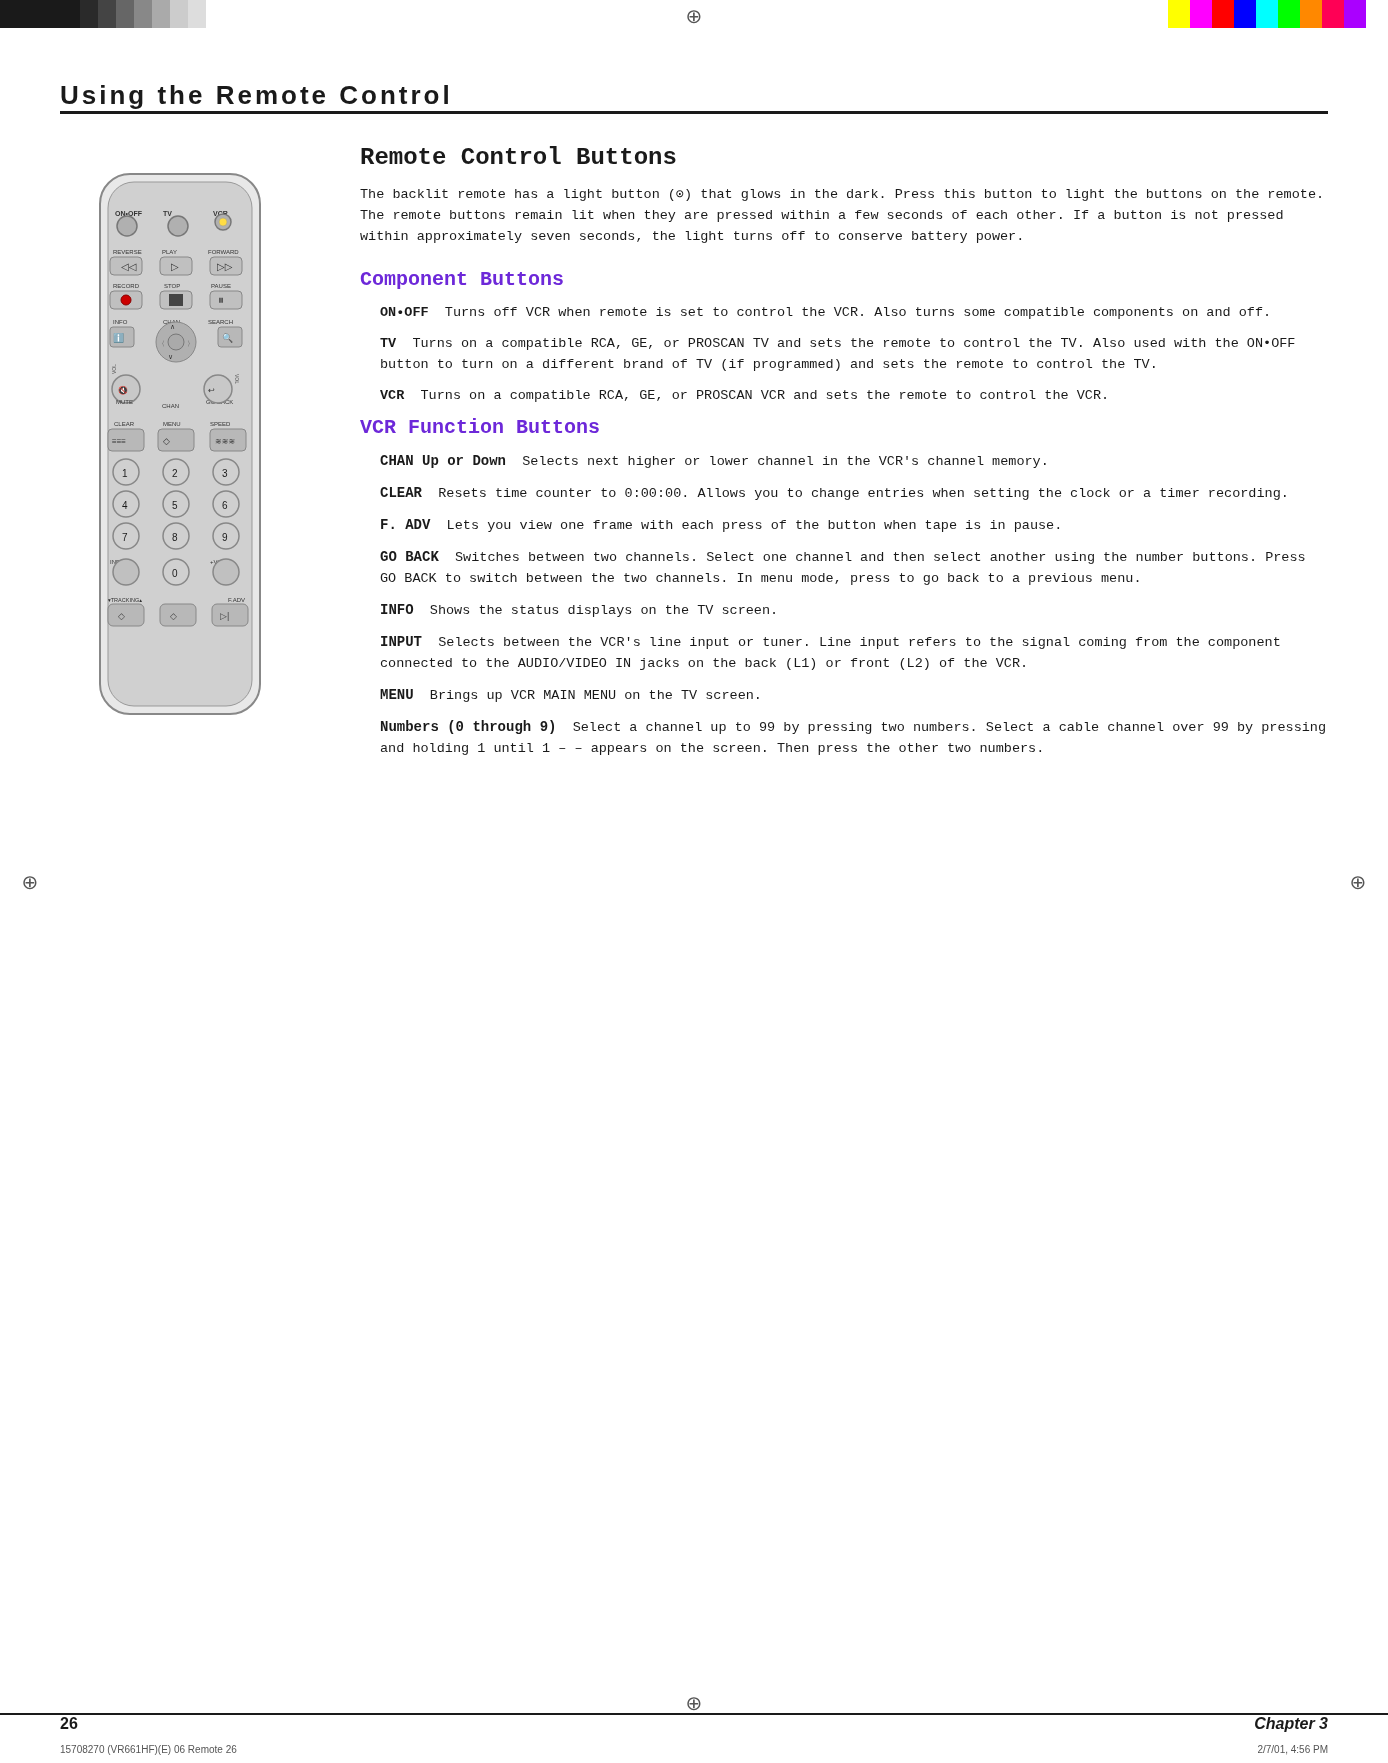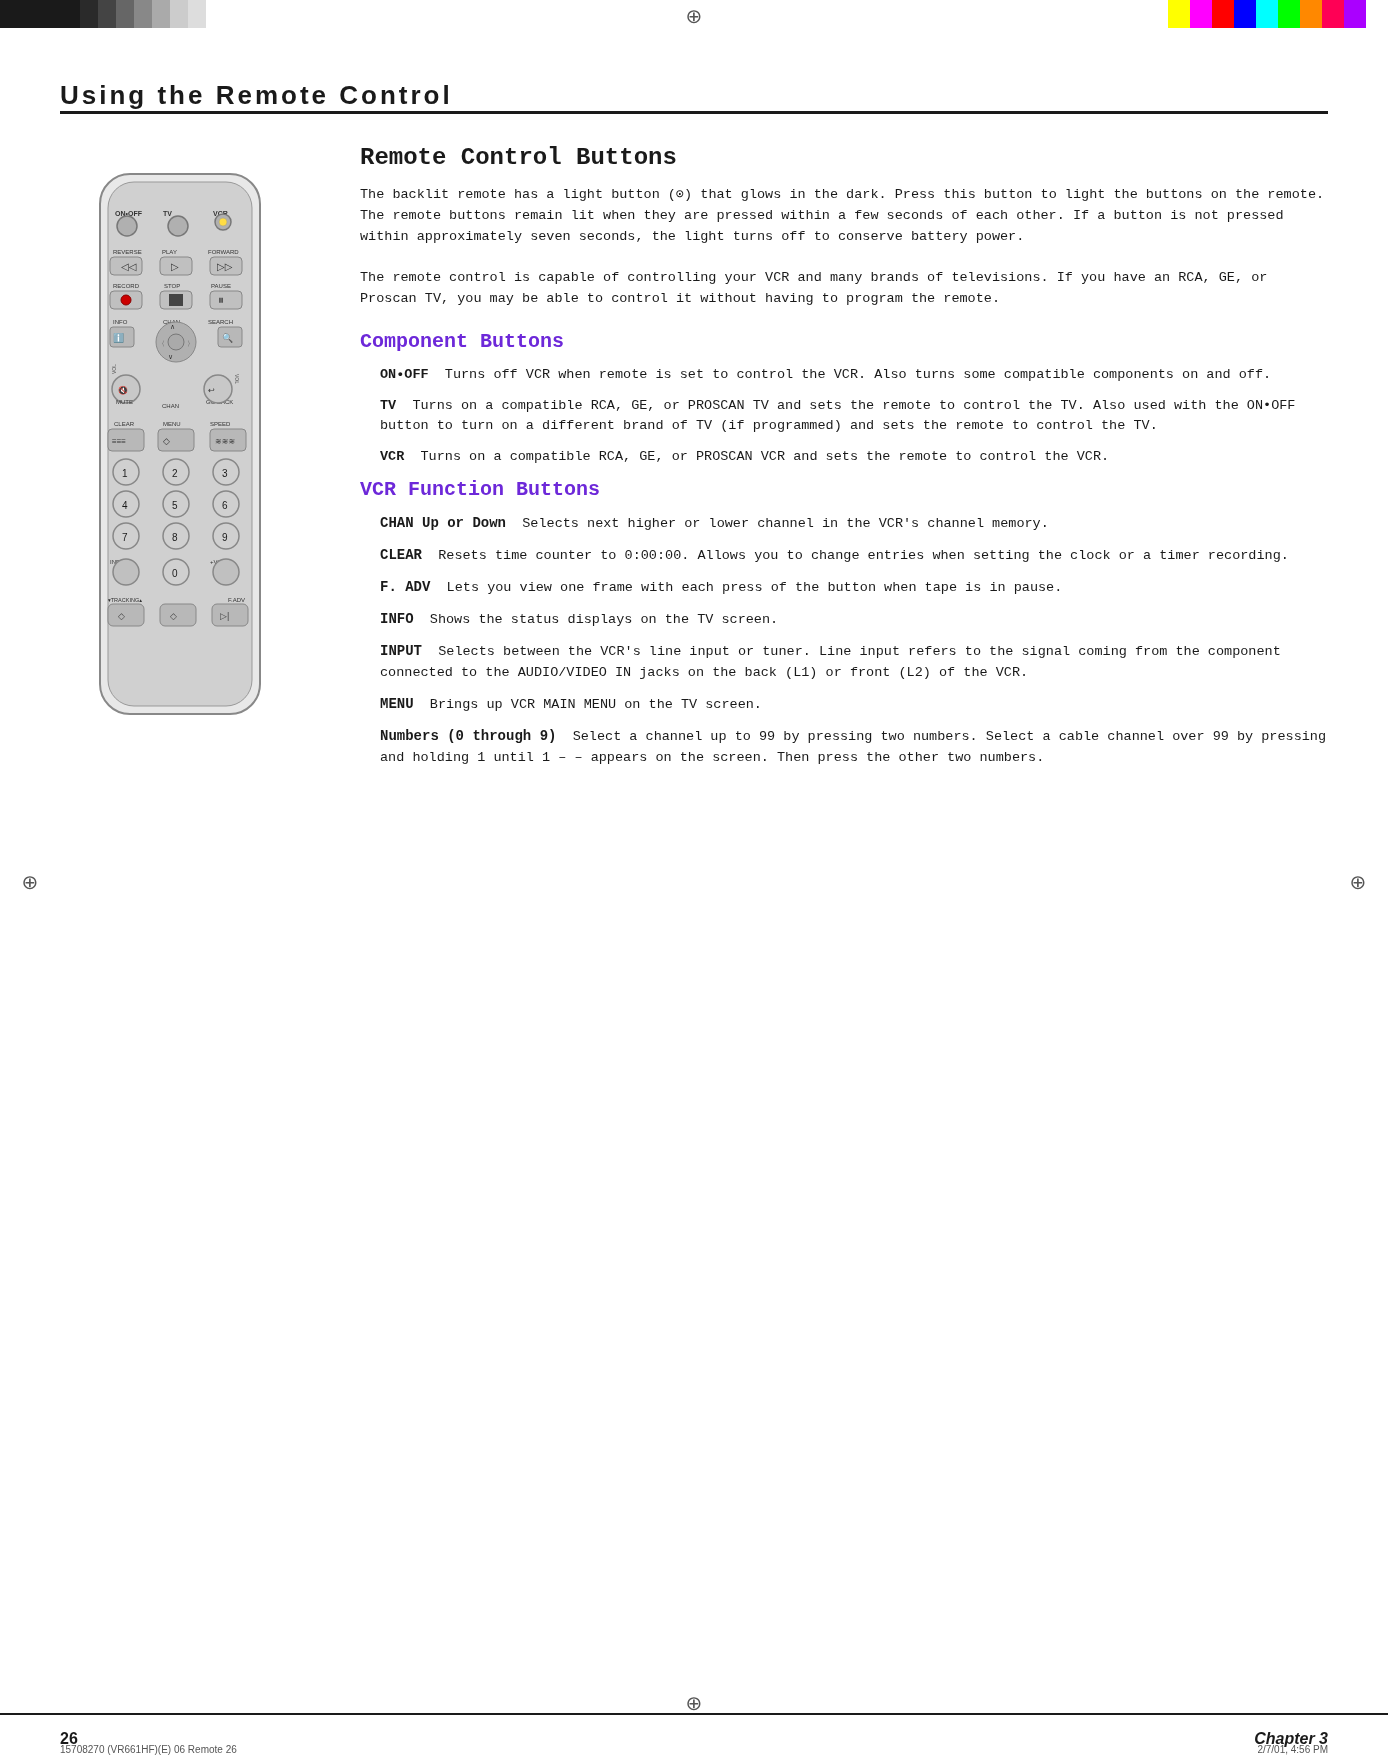--- a/index.html
+++ b/index.html
@@ -113,21 +113,20 @@
 
     
     .bottom-bar {
       position: absolute;
       bottom: 0;
       left: 0;
       right: 0;
       height: 50px;
       border-top: 2px solid #1a1a1a;
       display: flex;
-      align-items: center;
       justify-content: space-between;
       padding: 0 60px;
     }
 
     .page-num {
       font-size: 16px;
       font-weight: 900;
       color: #1a1a1a;
     }
 
@@ -325,21 +324,20 @@
         <text x="90" y="455" font-size="9" fill="#444">◇</text>
         <rect x="132" y="440" width="36" height="22" rx="5" fill="#b8b8b8" stroke="#888" stroke-width="1"></rect>
         <text x="140" y="455" font-size="9" fill="#444">▷|</text>
       </svg>
     </div>
 
     <div class="content-area">
 
       <h2 class="section-title">Remote Control Buttons</h2>
       <p class="section-intro">The backlit remote has a light button (⊙) that glows in the dark. Press this button to light the buttons on the remote. The remote buttons remain lit when they are pressed within a few seconds of each other. If a button is not pressed within approximately seven seconds, the light turns off to conserve battery power.</p>
-      <p class="section-intro">The remote control is capable of controlling your VCR and many brands of televisions. If you have an RCA, GE, or Proscan TV, you may be able to control it without having to program the remote.</p>
 
       <h2 class="subsection-title">Component Buttons</h2>
       <div class="button-list">
         <p class="button-item">
           <span class="btn-name">ON•OFF</span>&nbsp; Turns off VCR when remote is set to control the VCR. Also turns some compatible components on and off.
         </p>
         <p class="button-item">
           <span class="btn-name">TV</span>&nbsp; Turns on a compatible RCA, GE, or PROSCAN TV and sets the remote to control the TV. Also used with the ON•OFF button to turn on a different brand of TV (if programmed) and sets the remote to control the TV.
         </p>
         <p class="button-item">
@@ -350,20 +348,23 @@
       <h2 class="subsection-title">VCR Function Buttons</h2>
       <div class="button-list">
         <p class="button-item">
           <span class="btn-name btn-name-bold">CHAN Up or Down</span>&nbsp;&nbsp;Selects next higher or lower channel in the VCR's channel memory.
         </p>
         <p class="button-item">
           <span class="btn-name btn-name-bold">CLEAR</span>&nbsp;&nbsp;Resets time counter to 0:00:00. Allows you to change entries when setting the clock or a timer recording.
         </p>
         <p class="button-item">
           <span class="btn-name btn-name-bold">F. ADV</span>&nbsp;&nbsp;Lets you view one frame with each press of the button when tape is in pause.
+        </p>
+        <p class="button-item">
+          <span class="btn-name btn-name-bold">GO BACK</span>&nbsp;&nbsp;Switches between two channels. Select one channel and then select another using the number buttons. Press GO BACK to switch between the two channels. In menu mode, press to go back to a previous menu.
         </p>
         <p class="button-item">
           <span class="btn-name btn-name-bold">INFO</span>&nbsp;&nbsp;Shows the status displays on the TV screen.
         </p>
         <p class="button-item">
           <span class="btn-name btn-name-bold">INPUT</span>&nbsp;&nbsp;Selects between the VCR's line input or tuner. Line input refers to the signal coming from the component connected to the AUDIO/VIDEO IN jacks on the back (L1) or front (L2) of the VCR.
         </p>
         <p class="button-item">
           <span class="btn-name btn-name-bold">MENU</span>&nbsp;&nbsp;Brings up VCR MAIN MENU on the TV screen.
         </p>

